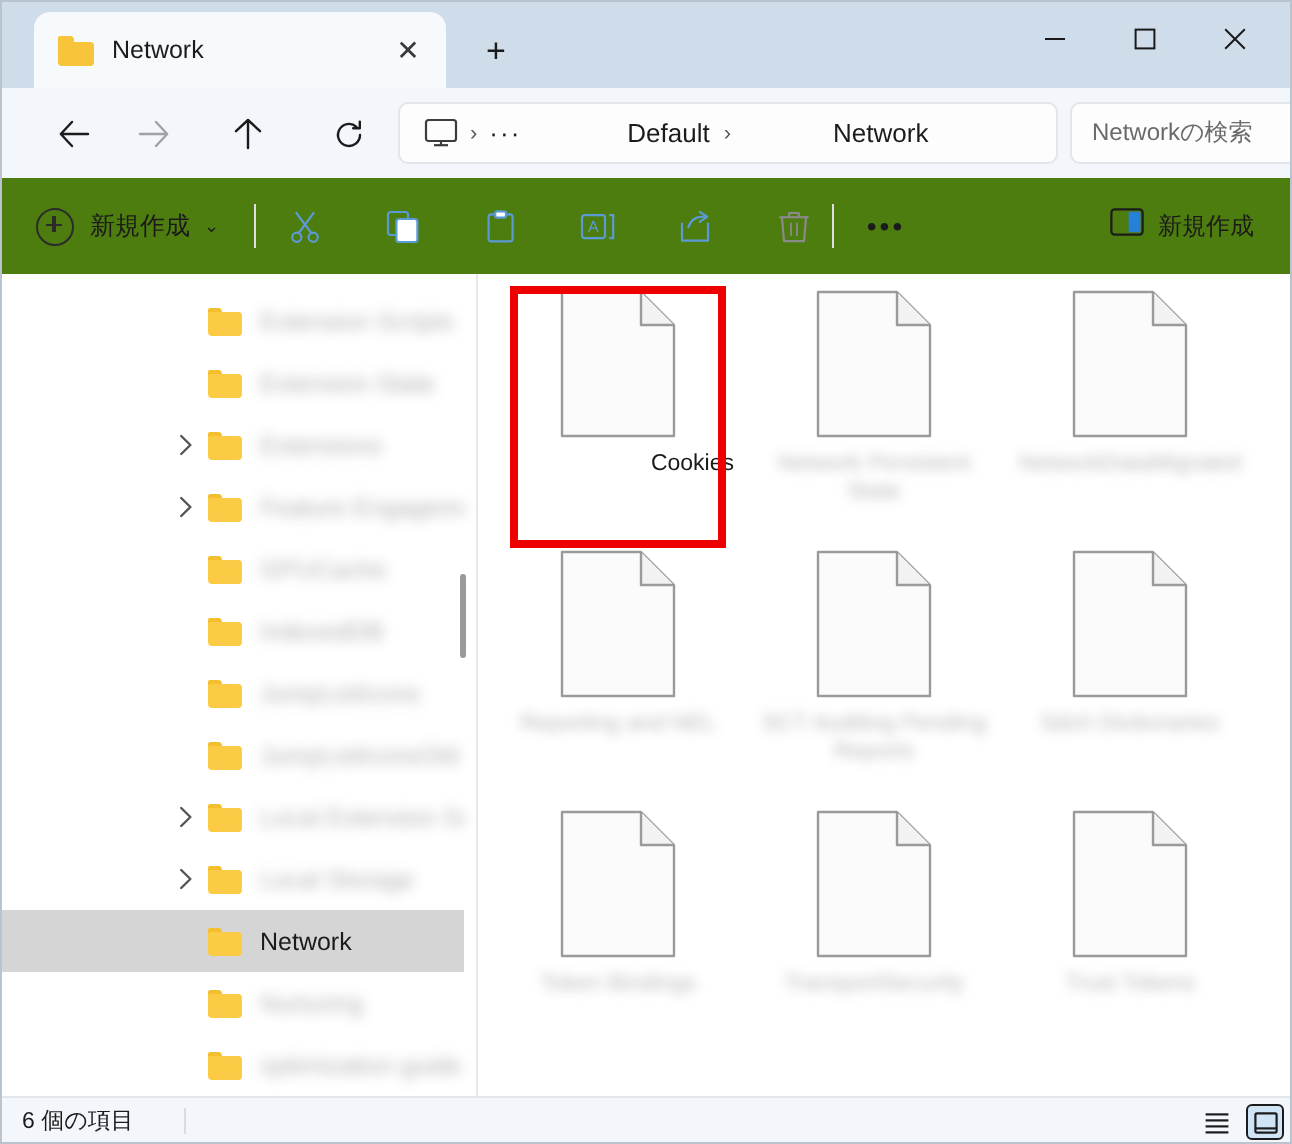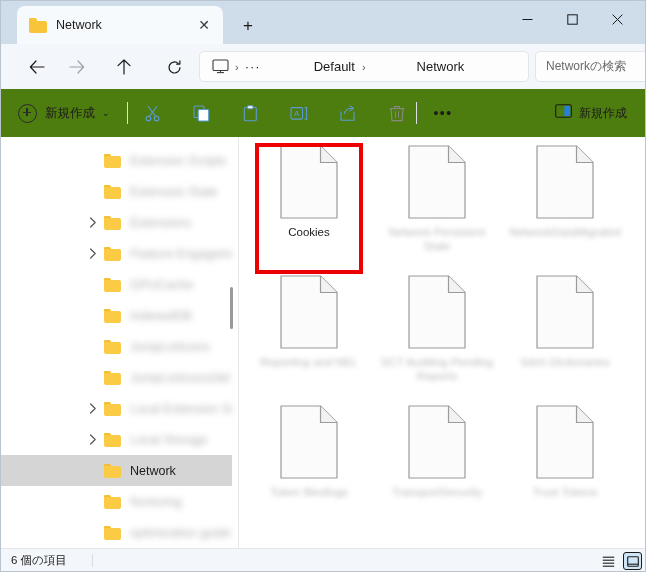--- a/index.html
+++ b/index.html
@@ -665,21 +665,21 @@
             <span class="nav-label blurred">optimization guide</span>
           </div>
         </div>
       <div class="sb-scrollbar" style="top:150px;height:42px"></div>
     </div>
 
     <div class="split-line"></div>
 
     <div class="filearea">
       <div id="file-items">
-          <div class="file-item" style="left: 6px; top: 8px;">
+          <div class="file-item" style="left: 6px; top: 8px; text-align: right;">
             <div class="file-icon">
               <svg width="58" height="74" viewBox="0 0 58 74">
                 <path d="M1 1 H40.5 L57 17.5 V73 H1 Z" fill="#fbfbfb" stroke="#9a9a9a" stroke-width="1.2" stroke-linejoin="round"></path>
                 <path d="M40.5 1 V17.5 H57" fill="#f2f2f2" stroke="#9a9a9a" stroke-width="1.2" stroke-linejoin="round"></path>
               </svg>
             </div>
             <div class="file-name">Cookies</div>
           </div>
           <div class="file-item" style="left: 134px; top: 8px;">
             <div class="file-icon">

